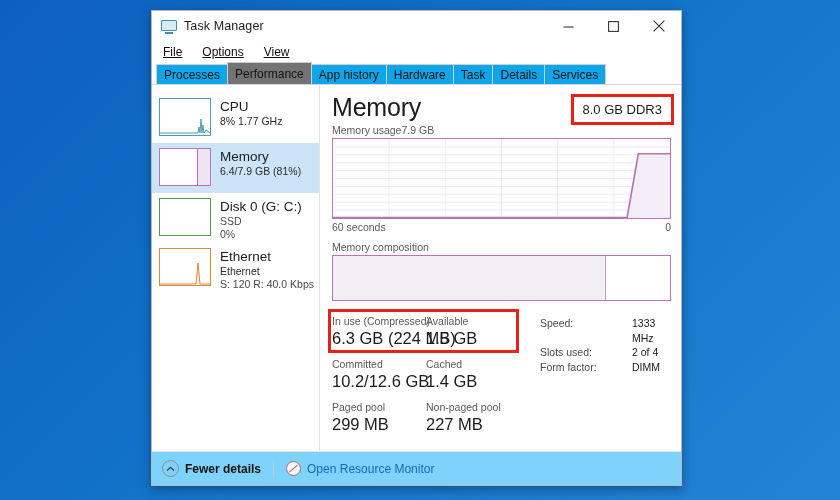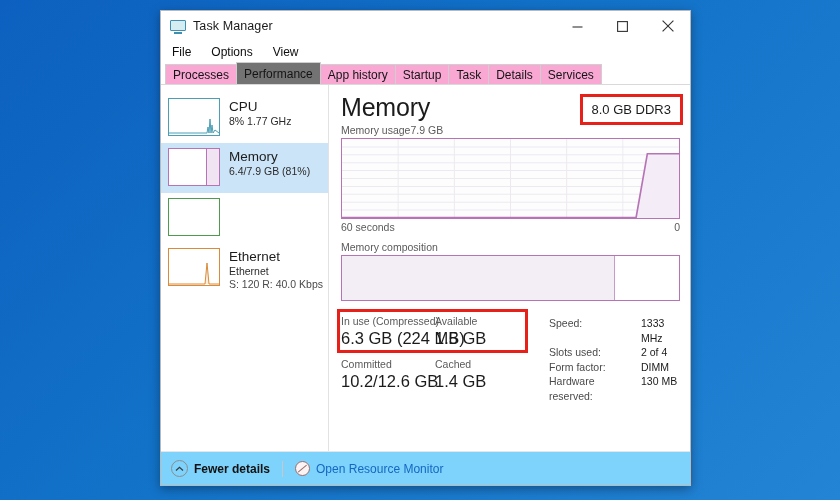--- a/index.html
+++ b/index.html
@@ -12,21 +12,21 @@
 
   body {
     font-family: "Liberation Sans", sans-serif;
     background: linear-gradient(135deg, #0d60bf 0%, #1272c8 45%, #2383d4 100%);
     position: relative;
   }
 
   
   #tm-window {
     position: absolute;
-    left: 160px;
+    left: 151px;
     top: 10px;
     width: 531px;
     height: 476px;
     background: #ffffff;
     border: 1px solid #b9b9b9;
     box-shadow: 0 3px 10px rgba(0,0,0,0.35);
     display: flex;
     flex-direction: column;
   }
 
@@ -75,20 +75,21 @@
     align-items: center;
     padding-left: 9px;
     flex: 0 0 auto;
     background: #ffffff;
   }
   .menu-item {
     font-size: 12px;
     color: #0d0d0d;
     margin-right: 16px;
     padding: 1px 2px;
+    text-decoration: underline;
   }
 
   
   #tabstrip {
     height: 22px;
     display: flex;
     align-items: flex-end;
     padding-left: 4px;
     flex: 0 0 auto;
     border-bottom: 1px solid #d9d9d9;
@@ -96,21 +97,21 @@
     position: relative;
   }
   .tab {
     font-size: 12px;
     color: #141414;
     padding: 3px 7px 3px 7px;
     height: 20px;
     line-height: 14px;
     border: 1px solid #cfcfcf;
     border-bottom: none;
-    background: #f9a8d4;
+    background: #0ea5e9;
     margin-right: -1px;
     position: relative;
     white-space: nowrap;
   }
   .tab.selected {
     background: #737373;
     height: 22px;
     padding-top: 4px;
     z-index: 3;
     border-color: #cfcfcf;
@@ -378,21 +379,21 @@
   <div id="menubar">
     <div class="menu-item">File</div>
     <div class="menu-item">Options</div>
     <div class="menu-item">View</div>
   </div>
 
   <div id="tabstrip">
     <div class="tab">Processes</div>
     <div class="tab selected">Performance</div>
     <div class="tab">App history</div>
-    <div class="tab">Startup</div>
+    <div class="tab">Hardware</div>
     <div class="tab">Task</div>
     <div class="tab">Details</div>
     <div class="tab">Services</div>
   </div>
 
   <div id="content">
 
     <div id="sidebar">
 
       <div class="side-item">
@@ -412,20 +413,25 @@
           <div class="fillbar" style="width:26%; background:#f0e4f2; border-left:1px solid #b673b6;"></div>
         </div>
         <div class="side-text">
           <div class="side-title">Memory</div>
           <div class="side-sub">6.4/7.9 GB (81%)</div>
         </div>
       </div>
 
       <div class="side-item">
         <div class="thumb" style="border:1px solid #4f9a4f;"></div>
+        <div class="side-text">
+          <div class="side-title">Disk 0 (G: C:)</div>
+          <div class="side-sub dim">SSD</div>
+          <div class="side-sub dim">0%</div>
+        </div>
       </div>
 
       <div class="side-item">
         <div class="thumb" style="border:1px solid #d98a3a;">
           <svg width="50" height="36" viewBox="0 0 50 36" preserveAspectRatio="none">
             <polyline points="0,35 36,35 38,14 40,35 50,35" fill="#fbeedd" stroke="#d98a3a" stroke-width="1"></polyline>
           </svg>
         </div>
         <div class="side-text">
           <div class="side-title">Ethernet</div>
@@ -503,41 +509,47 @@
             <div class="stat-cell">
               <div class="stat-key">Committed</div>
               <div class="stat-val">10.2/12.6 GB</div>
             </div>
             <div class="stat-cell">
               <div class="stat-key">Cached</div>
               <div class="stat-val">1.4 GB</div>
             </div>
           </div>
 
+          <div class="stat-row">
+            <div class="stat-cell">
+              <div class="stat-key">Paged pool</div>
+              <div class="stat-val">299 MB</div>
+            </div>
+            <div class="stat-cell">
+              <div class="stat-key">Non-paged pool</div>
+              <div class="stat-val">227 MB</div>
+            </div>
+          </div>
 
           <div id="inuse-redbox"></div>
         </div>
 
         <div id="stats-right">
           <div class="detail-row">
             <span class="detail-key">Speed:</span>
             <span class="detail-val">1333 MHz</span>
           </div>
           <div class="detail-row">
             <span class="detail-key">Slots used:</span>
             <span class="detail-val">2 of 4</span>
           </div>
           <div class="detail-row">
             <span class="detail-key">Form factor:</span>
             <span class="detail-val">DIMM</span>
           </div>
-          <div class="detail-row">
-            <span class="detail-key">Hardware reserved:</span>
-            <span class="detail-val">130 MB</span>
-          </div>
         </div>
 
       </div>
 
     </div>
   </div>
 
   <div id="footer">
     <div id="fewer-details">
       <div id="chevron-circle">

